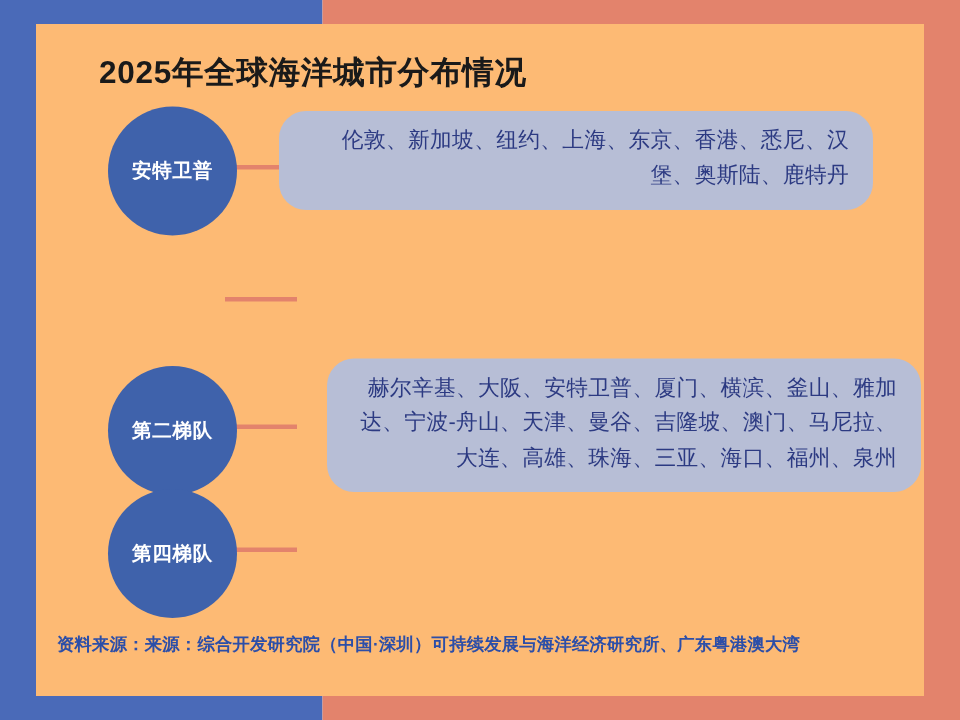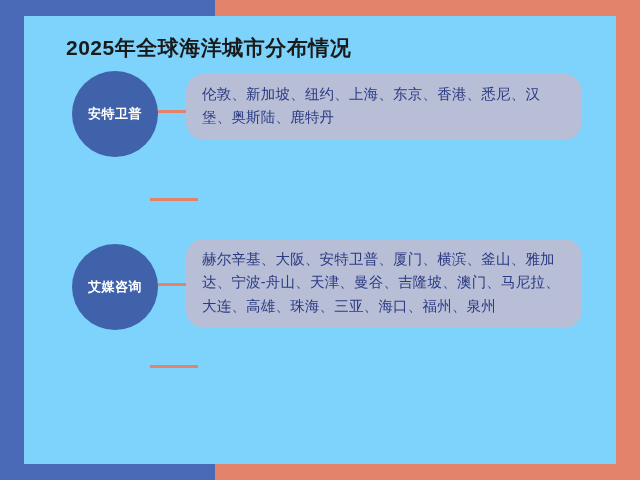--- a/index.html
+++ b/index.html
@@ -56,21 +56,21 @@
     background: #e3836c;
   }
 
   
   .card {
     position: absolute;
     left: 24px;
     top: 16px;
     width: 592px;
     height: 448px;
-    background: #7dd3fc;
+    background: #fdba74;
     box-sizing: border-box;
   }
 
   .title {
     position: absolute;
     left: 42px;
     top: 18px;
     font-size: 21px;
     font-weight: bold;
     color: #1a1a1a;
@@ -137,24 +137,25 @@
     width: 396px;
     background: #b7bed6;
     border-radius: 18px;
     color: #2c3a82;
     font-size: 14.5px;
     line-height: 1.62;
     padding: 9px 16px 10px 16px;
     box-sizing: border-box;
     z-index: 2;
     letter-spacing: 0.2px;
+    text-align: right;
   }
   .row-h1 .panel { top: -4px; }
   .row-h2 .panel { top: 2px; }
-  .row-h3 .panel { top: -6px; }
+  .row-h3 .panel { top: -6px; margin-left: 32px; }
   .row-h4 .panel { top: -8px; }
 
   
   .source {
     position: absolute;
     left: 14px;
     top: 404px;
     width: 566px;
     font-size: 11.5px;
     font-weight: bold;
@@ -185,28 +186,30 @@
         <div class="badge">安特卫普</div>
         <div class="connector"></div>
         <div class="panel">伦敦、新加坡、纽约、上海、东京、香港、悉尼、汉堡、奥斯陆、鹿特丹</div>
       </div>
 
       <div class="row row-h2">
         <div class="connector"></div>
       </div>
 
       <div class="row row-h3">
-        <div class="badge">艾媒咨询</div>
+        <div class="badge">第二梯队</div>
         <div class="connector"></div>
         <div class="panel">赫尔辛基、大阪、安特卫普、厦门、横滨、釜山、雅加达、宁波-舟山、天津、曼谷、吉隆坡、澳门、马尼拉、大连、高雄、珠海、三亚、海口、福州、泉州</div>
       </div>
 
       <div class="row row-h4">
+        <div class="badge">第四梯队</div>
         <div class="connector"></div>
       </div>
 
     </div>
 
     <div class="source">
+      <div>资料来源：来源：综合开发研究院（中国·深圳）可持续发展与海洋经济研究所、广东粤港澳大湾</div>
     </div>
 
   </div>
 </div>
 
 </body></html>

